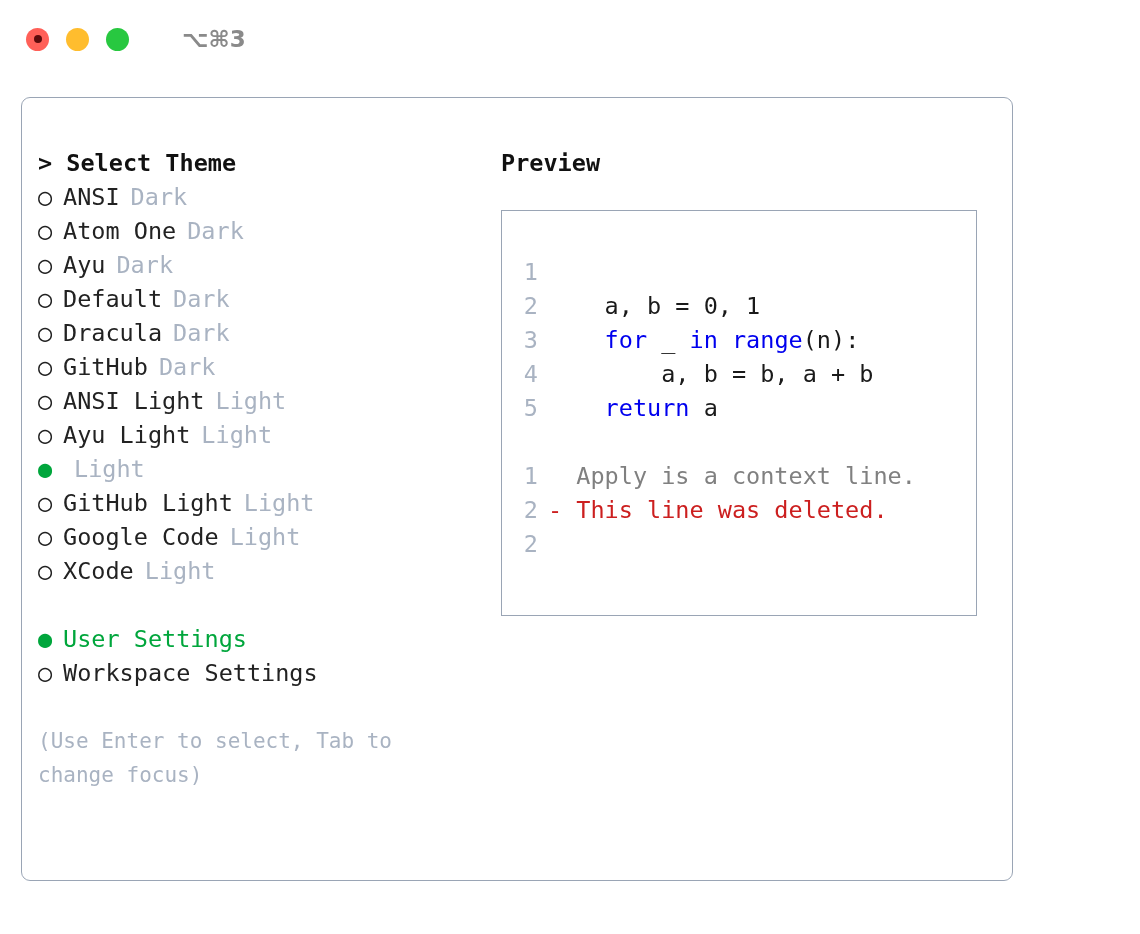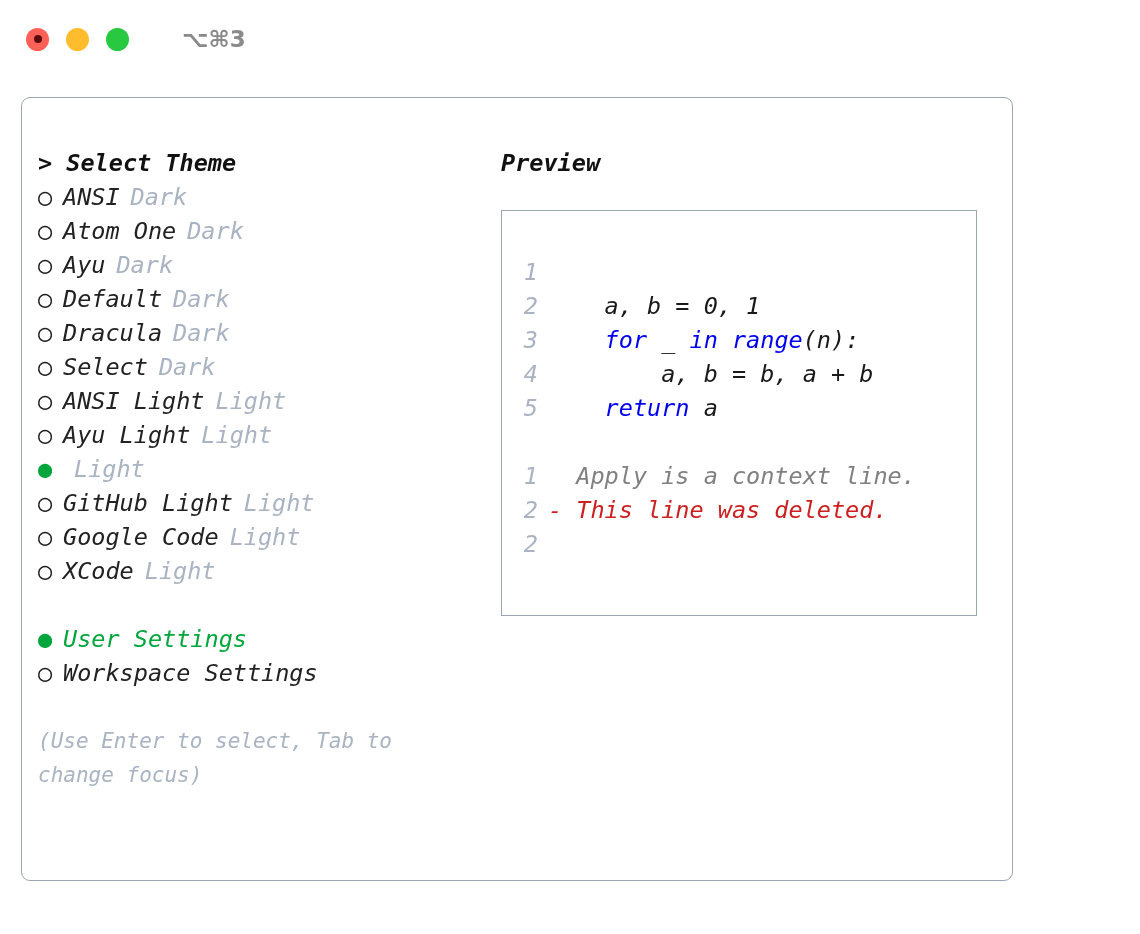--- a/index.html
+++ b/index.html
@@ -74,21 +74,20 @@
   .panel {
     position: absolute;
     left: 21px;
     top: 97px;
     width: 992px;
     height: 784px;
     border: 1.5px solid #9aa5b5;
     border-radius: 9px;
     box-sizing: border-box;
     background: #ffffff;
-    font-style: italic;
   }
 
   .panel-inner {
     position: absolute;
     left: 0; top: 0;
     width: 100%;
     height: 100%;
   }
 
   
@@ -224,21 +223,21 @@
       <div class="left-col">
 
         <div class="list-header">&gt; Select Theme</div>
 
         <div id="theme-items">
             <div class="opt-row"><span class="marker">○</span><span class="opt-label">ANSI</span><span class="opt-kind">Dark</span></div>
             <div class="opt-row"><span class="marker">○</span><span class="opt-label">Atom One</span><span class="opt-kind">Dark</span></div>
             <div class="opt-row"><span class="marker">○</span><span class="opt-label">Ayu</span><span class="opt-kind">Dark</span></div>
             <div class="opt-row"><span class="marker">○</span><span class="opt-label">Default</span><span class="opt-kind">Dark</span></div>
             <div class="opt-row"><span class="marker">○</span><span class="opt-label">Dracula</span><span class="opt-kind">Dark</span></div>
-            <div class="opt-row"><span class="marker">○</span><span class="opt-label">Select</span><span class="opt-kind">Dark</span></div>
+            <div class="opt-row"><span class="marker">○</span><span class="opt-label">GitHub</span><span class="opt-kind">Dark</span></div>
             <div class="opt-row"><span class="marker">○</span><span class="opt-label">ANSI Light</span><span class="opt-kind">Light</span></div>
             <div class="opt-row"><span class="marker">○</span><span class="opt-label">Ayu Light</span><span class="opt-kind">Light</span></div>
             <div class="opt-row selected"><span class="marker filled">●</span><span class="opt-kind">Light</span></div>
             <div class="opt-row"><span class="marker">○</span><span class="opt-label">GitHub Light</span><span class="opt-kind">Light</span></div>
             <div class="opt-row"><span class="marker">○</span><span class="opt-label">Google Code</span><span class="opt-kind">Light</span></div>
             <div class="opt-row"><span class="marker">○</span><span class="opt-label">XCode</span><span class="opt-kind">Light</span></div>
           </div>
 
         <div class="section-spacer"></div>
 

